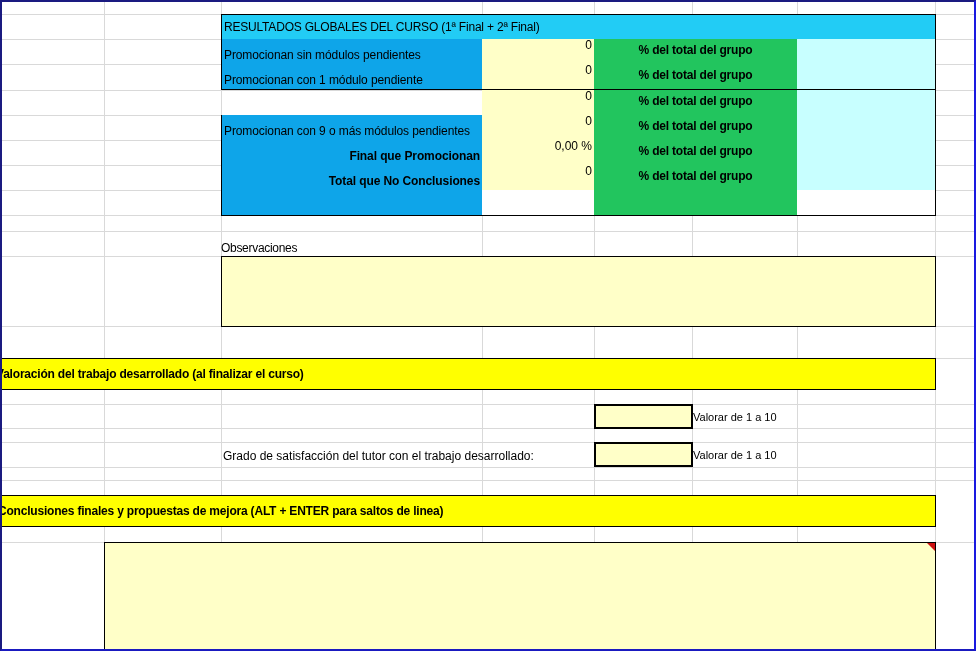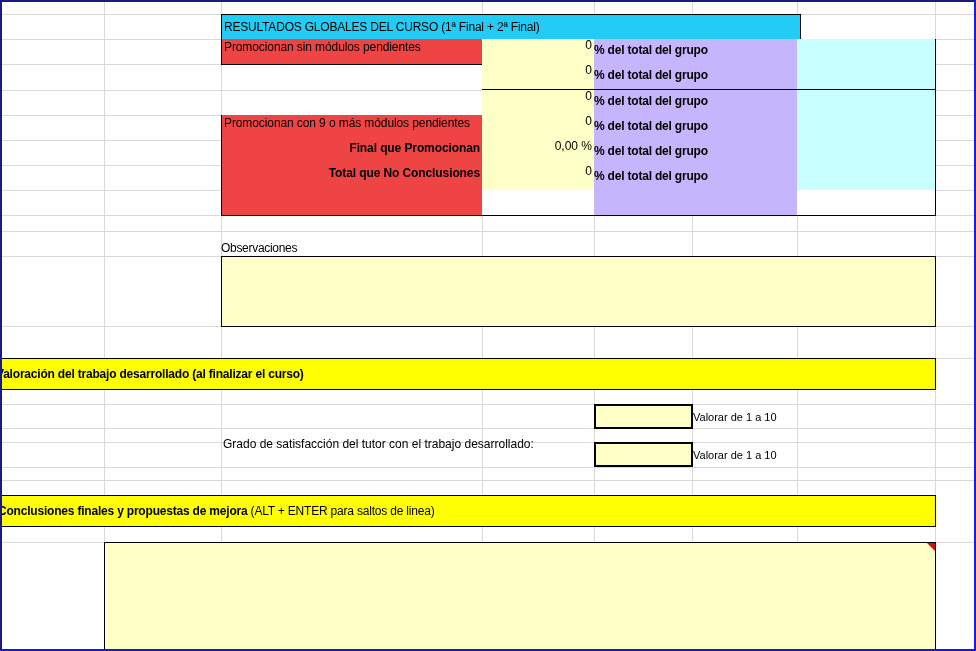--- a/index.html
+++ b/index.html
@@ -8,25 +8,25 @@
 
   .sheet { position: absolute; left: 0; top: 0; width: 976px; height: 651px; overflow: hidden; background: #fff; }
   .frame { position: absolute; left: 0; top: 0; width: 976px; height: 651px; border: 2px solid #1a1a80; border-right-color: #1a1ae0; border-bottom-color: #1a1ac0; pointer-events: none; z-index: 50; }
 
   .gl-v { position: absolute; top: 0; width: 1px; height: 651px; background: #d9d9d9; }
   .gl-h { position: absolute; left: 0; height: 1px; width: 976px; background: #d9d9d9; }
 
   .cell { position: absolute; overflow: hidden; white-space: nowrap; }
 
   
-  .res-header { left: 221px; top: 14px; width: 580px; height: 26px; background: #22ccf5; border: 1px solid #000; font-size: 12px; padding: 5px 0 0 2px; letter-spacing: -0.2px; }
-  .row-label { left: 221px; width: 262px; height: 26px; border: 1px solid #000; border-top: none; font-size: 12px; padding: 1px 0 0 2px; background: #ef4444; letter-spacing: -0.1px; }
+  .res-header { left: 221px; top: 14px; width: 715px; height: 26px; background: #22ccf5; border: 1px solid #000; font-size: 12px; padding: 5px 0 0 2px; letter-spacing: -0.2px; }
+  .row-label { left: 221px; width: 262px; height: 26px; border: 1px solid #000; border-top: none; font-size: 12px; padding: 9px 0 0 2px; background: #0ea5e9; letter-spacing: -0.1px; }
   .row-label.bold { font-weight: bold; text-align: right; padding-right: 2px; padding-left: 0; }
   .row-val { left: 482px; width: 113px; height: 26px; background: #ffffc8; border-bottom: 1px solid #000; border-right: 1px solid #000; text-align: right; padding: 0 2px 0 0; font-size: 12px; line-height: 13px; }
-  .row-pct-label { left: 594px; width: 204px; height: 26px; background: #c4b5fd; border-bottom: 1px solid #000; border-right: 1px solid #000; text-align: left; font-weight: bold; font-size: 12px; padding-top: 4px; letter-spacing: -0.2px; }
+  .row-pct-label { left: 594px; width: 204px; height: 26px; background: #22c55e; border-bottom: 1px solid #000; border-right: 1px solid #000; text-align: center; font-weight: bold; font-size: 12px; padding-top: 4px; letter-spacing: -0.2px; }
   .row-pct-val { left: 797px; width: 139px; height: 26px; background: #c8ffff; border-bottom: 1px solid #000; border-right: 1px solid #000; }
   .row-empty { background: #fff !important; }
 
   .obs-label { left: 221px; top: 240px; width: 200px; height: 17px; font-size: 12px; padding-top: 1px; letter-spacing: -0.3px; }
   .obs-box { left: 221px; top: 256px; width: 715px; height: 71px; background: #ffffc8; border: 1px solid #000; }
 
   .section-bar { left: 0; width: 936px; height: 32px; background: #ffff00; border: 1px solid #000; border-left: none; font-size: 12px; padding-top: 8px; letter-spacing: -0.2px; }
   .section-bar .b { font-weight: bold; }
 
   .q-label { left: 221px; width: 372px; height: 24px; font-size: 12px; padding-top: 6px; padding-left: 2px; }
@@ -69,20 +69,21 @@
   <div class="gl-h" style="top:480px"></div>
   <div class="gl-h" style="top:542px"></div>
 
   <div class="cell res-header">RESULTADOS  GLOBALES DEL CURSO (1ª Final + 2ª Final)</div>
 
   <div class="cell row-label" style="top:39px">Promocionan sin módulos pendientes</div>
   <div class="cell row-val" style="top:39px">0</div>
   <div class="cell row-pct-label" style="top:39px">% del total del grupo</div>
   <div class="cell row-pct-val" style="top:39px"></div>
 
+  <div class="cell row-label" style="top:64px">Promocionan con 1 módulo pendiente</div>
   <div class="cell row-val" style="top:64px">0</div>
   <div class="cell row-pct-label" style="top:64px">% del total del grupo</div>
   <div class="cell row-pct-val" style="top:64px"></div>
 
   <div class="cell row-val" style="top:90px">0</div>
   <div class="cell row-pct-label" style="top:90px">% del total del grupo</div>
   <div class="cell row-pct-val" style="top:90px"></div>
 
   <div class="cell row-label" style="top:115px">Promocionan con 9 o más módulos pendientes</div>
   <div class="cell row-val" style="top:115px">0</div>
@@ -107,26 +108,26 @@
   <div class="cell obs-label">Observaciones</div>
   <div class="cell obs-box"></div>
 
   <div class="cell section-bar" style="top:358px; padding-left:0;">
     <span class="b" style="margin-left:-4px;">Valoración del trabajo desarrollado (al finalizar el curso)</span>
   </div>
 
   <div class="cell q-input" style="top:404px"></div>
   <div class="cell q-hint" style="top:405px">Valorar de 1 a 10</div>
 
-  <div class="cell q-label" style="top:431px">Grado de satisfacción del tutor con el trabajo desarrollado:</div>
+  <div class="cell q-label" style="top:443px">Grado de satisfacción del tutor con el trabajo desarrollado:</div>
   <div class="cell q-input" style="top:442px"></div>
   <div class="cell q-hint" style="top:443px">Valorar de 1 a 10</div>
 
   <div class="cell section-bar" style="top:495px; padding-left:0;">
-    <span class="b" style="margin-left:-2px;">Conclusiones finales y propuestas de mejora</span><span style="white-space:pre;"> (ALT + ENTER para saltos de linea)</span>
+    <span class="b" style="margin-left:-2px;">Conclusiones finales y propuestas de mejora</span><span style="white-space:pre;font-weight:bold;"> (ALT + ENTER para saltos de linea)</span>
   </div>
 
   <div class="cell concl-box">
     <span></span>
     <div class="comment-marker"></div>
   </div>
 
 </div>
 
 <div class="frame"></div>

